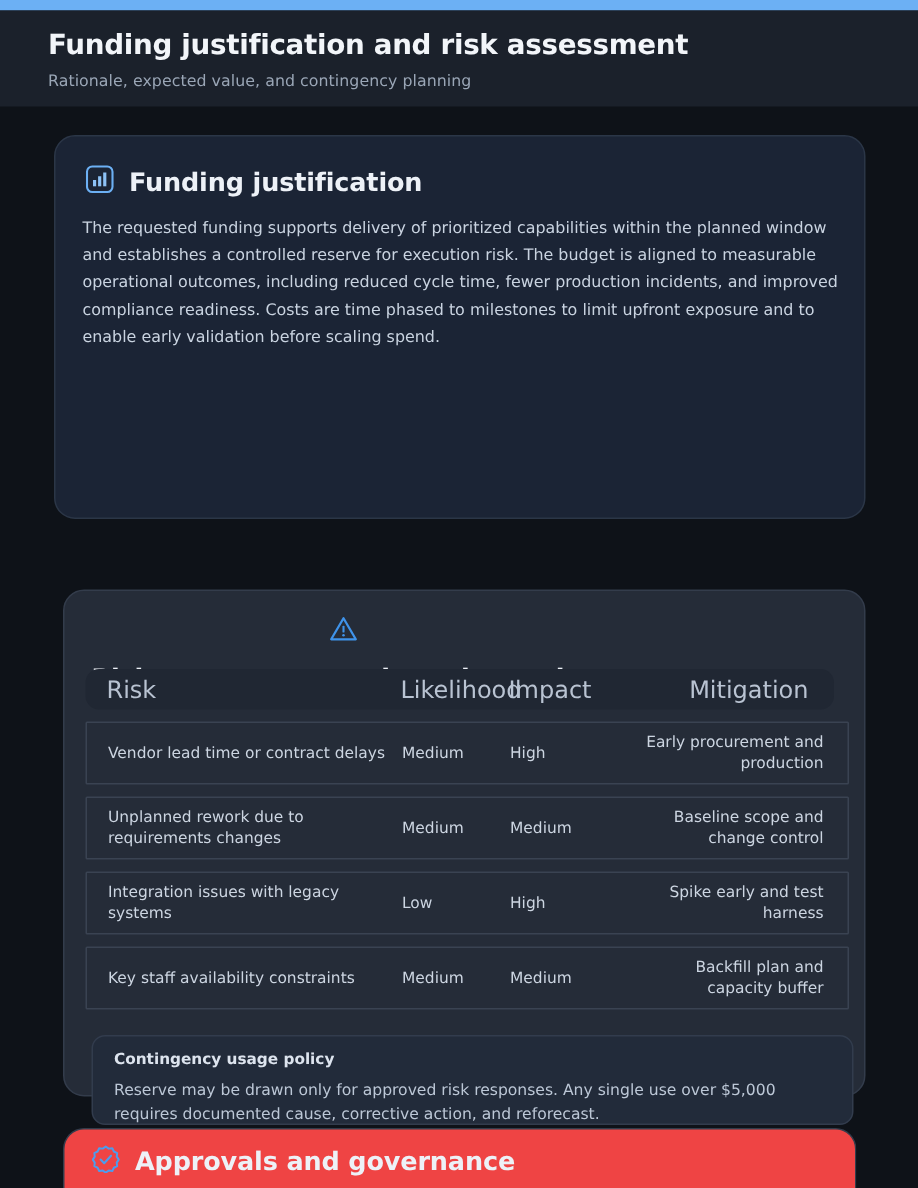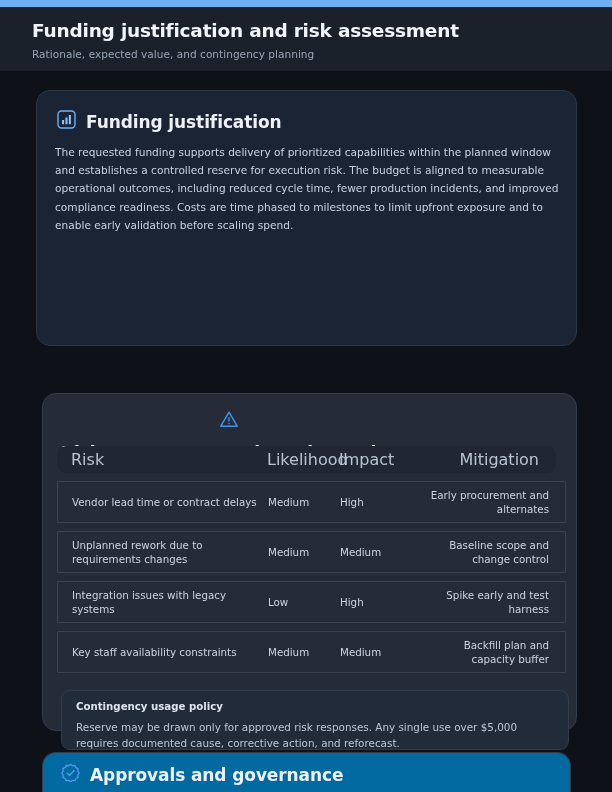--- a/index.html
+++ b/index.html
@@ -71,21 +71,21 @@
     height: 338px;
     background: #252c38;
     border: 1px solid #333c4b;
   }
 
   .card-approvals {
     left: 42px;
     top: 752px;
     width: 529px;
     height: 40px;
-    background: #0369a1;
+    background: #ef4444;
     border: 1px solid #333c4b;
     border-bottom: none;
     border-radius: 14px 14px 0 0;
   }
 
   
   .card-head {
     display: flex;
     align-items: center;
     gap: 10px;
@@ -241,21 +241,21 @@
       <div class="th col-risk">Risk</div>
       <div class="th col-likelihood">Likelihood</div>
       <div class="th col-impact">Impact</div>
       <div class="th col-mitigation">Mitigation</div>
     </div>
 
     <div class="trow">
       <div class="td col-risk">Vendor lead time or contract delays</div>
       <div class="td col-likelihood">Medium</div>
       <div class="td col-impact">High</div>
-      <div class="td col-mitigation">Early procurement and alternates</div>
+      <div class="td col-mitigation">Early procurement and production</div>
     </div>
 
     <div class="trow">
       <div class="td col-risk">Unplanned rework due to requirements changes</div>
       <div class="td col-likelihood">Medium</div>
       <div class="td col-impact">Medium</div>
       <div class="td col-mitigation">Baseline scope and change control</div>
     </div>
 
     <div class="trow">

